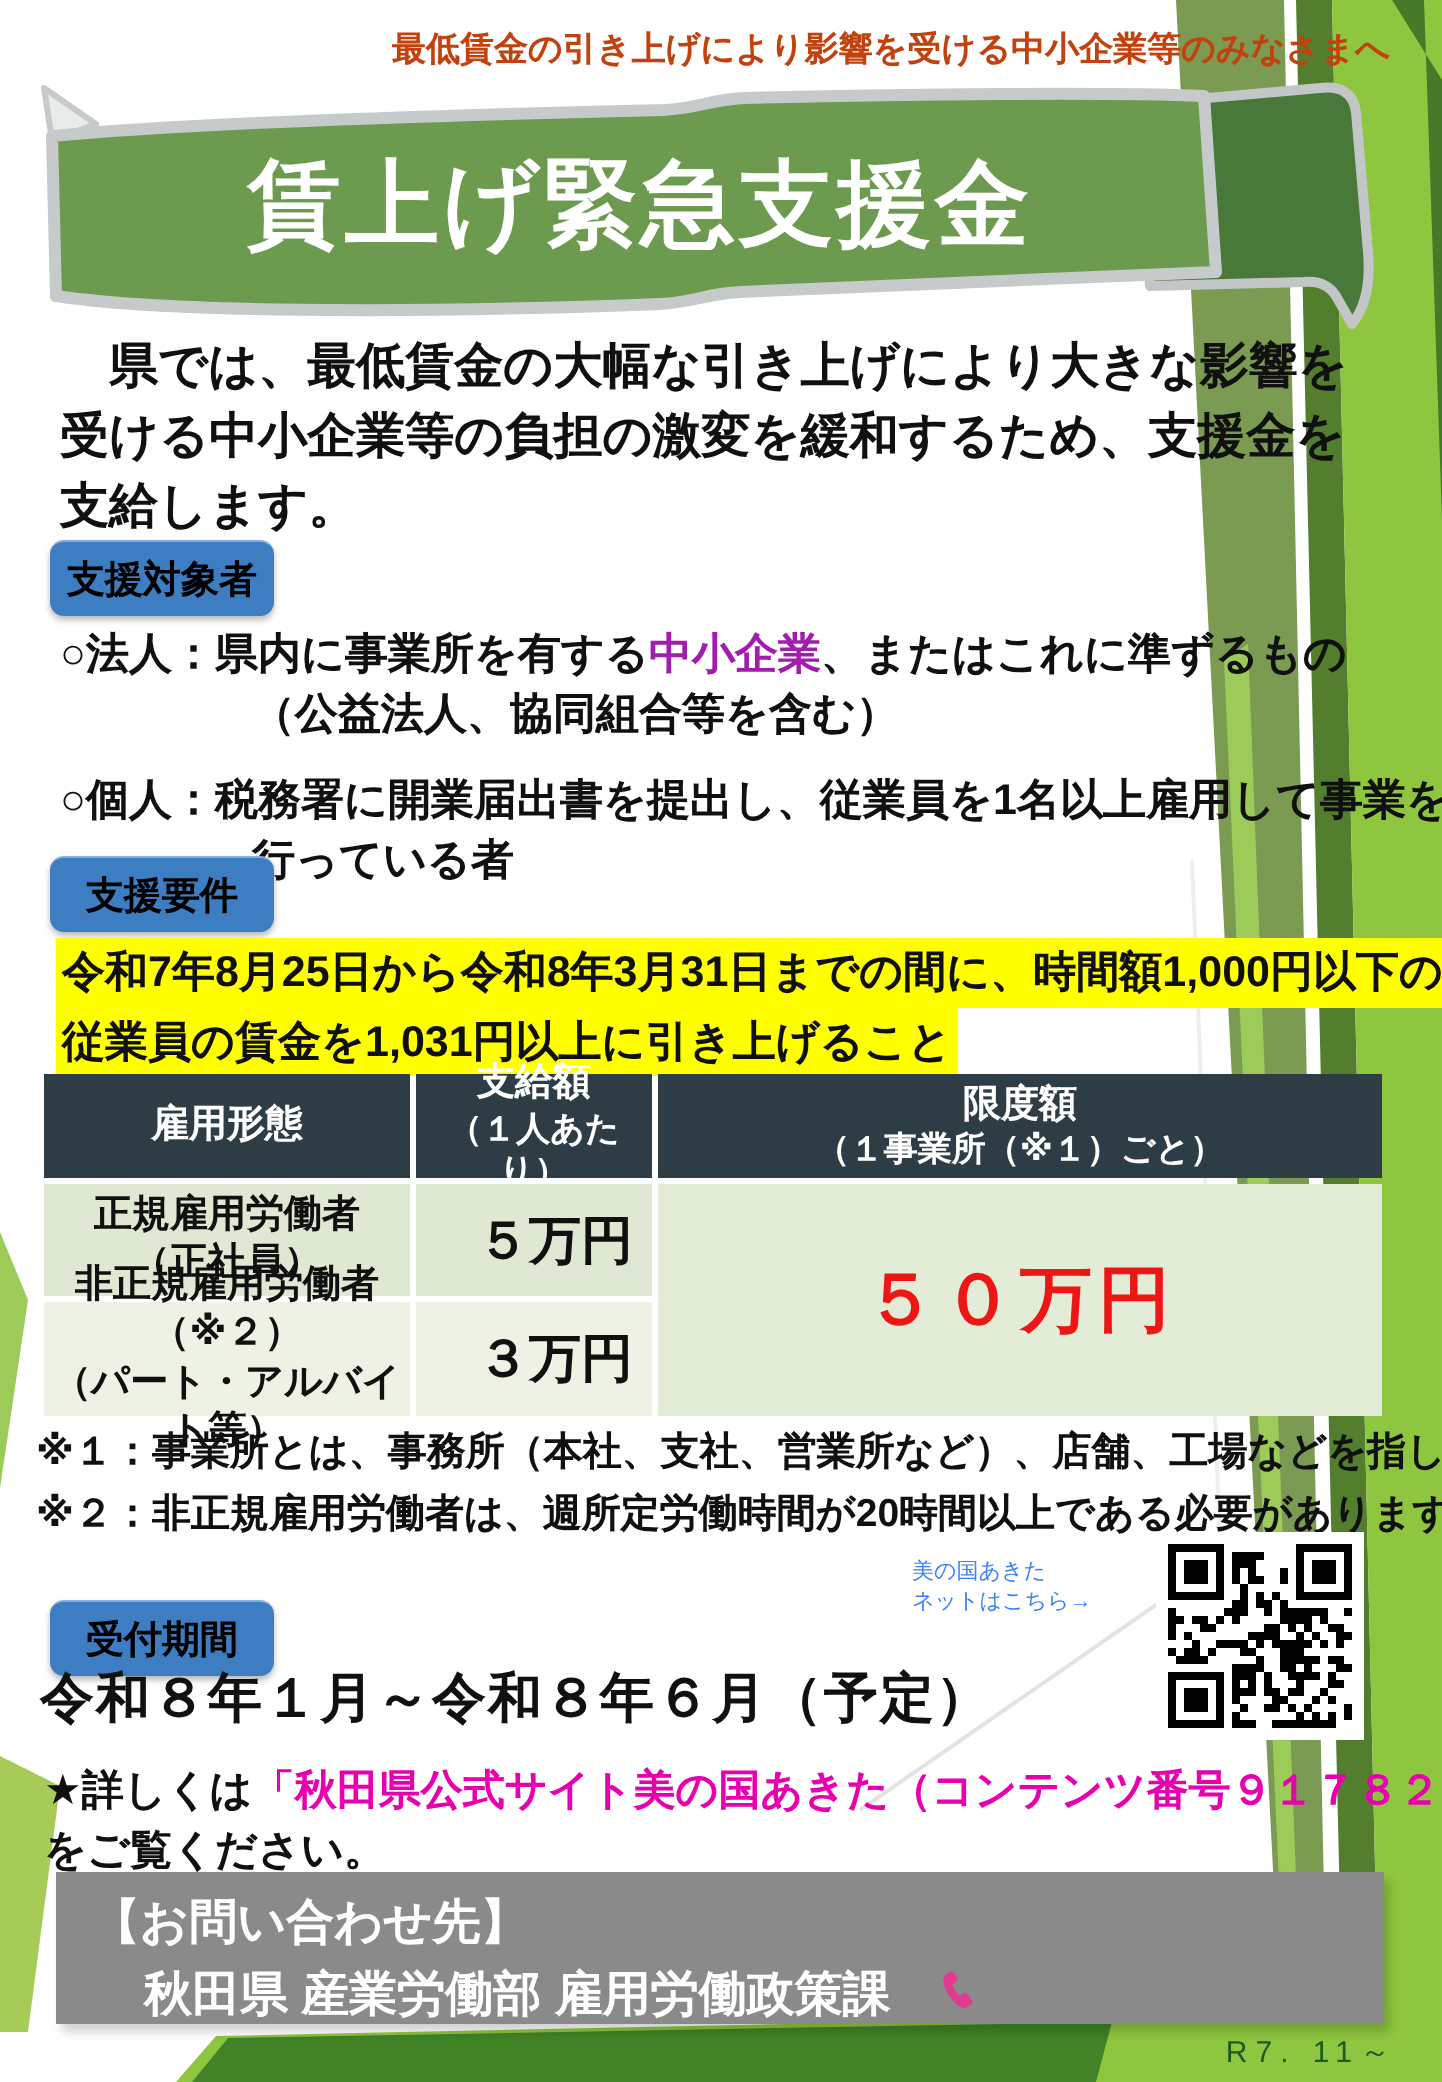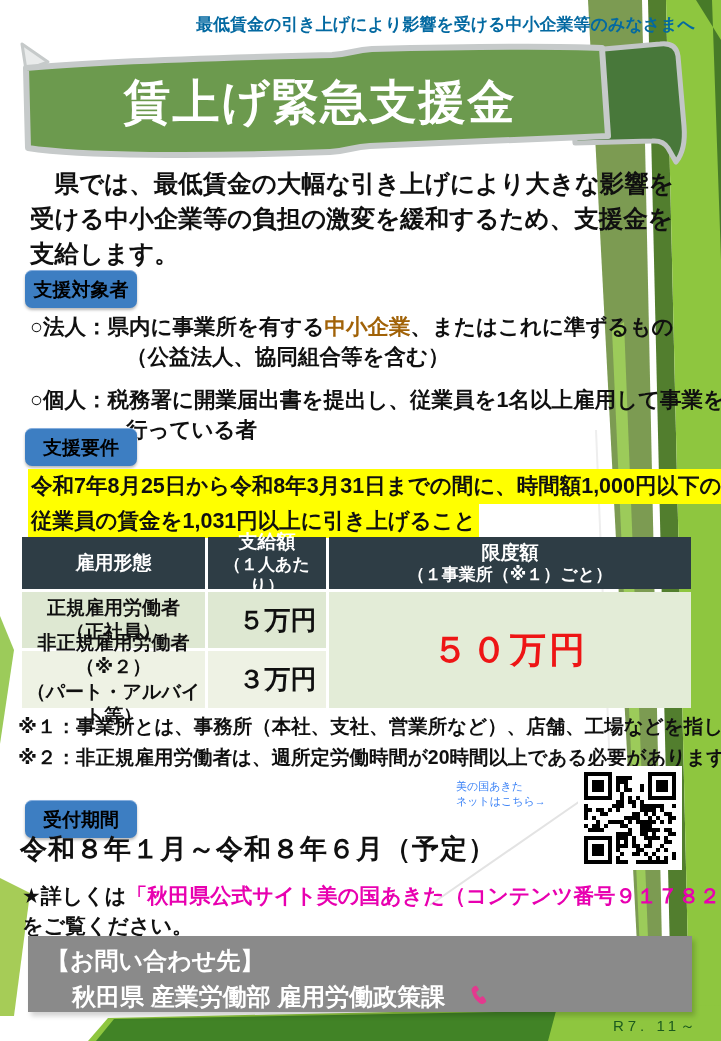--- a/index.html
+++ b/index.html
@@ -4,42 +4,42 @@
 <style>
   html,body{margin:0;padding:0;}
   .page{
     position:relative; width:721px; height:1041px; background:#ffffff;
     overflow:hidden; font-family:"Liberation Sans","DejaVu Sans",sans-serif;
     color:#101010;
   }
   .bg{position:absolute;left:0;top:0;z-index:0;}
   .layer{position:absolute;z-index:2;}
 
-  .tagline{top:13px; right:26px; font-size:17px; font-weight:700; color:#0369a1; white-space:nowrap;}
+  .tagline{top:13px; right:26px; font-size:17px; font-weight:700; color:#c2410c; white-space:nowrap;}
 
   .ribbon-title{
     left:60px; top:71px; width:520px; text-align:center;
     font-size:47px; font-weight:700; color:#ffffff; letter-spacing:2px; white-space:nowrap;
   }
 
   .intro{left:30px; top:166px; font-size:24.5px; font-weight:700; line-height:1.43; white-space:nowrap;}
 
   .badge{
     left:25px; width:112px; height:37px; background:#3D7EC2; border-radius:7px;
     color:#000000; font-size:19px; font-weight:700; display:flex; align-items:center; justify-content:center;
     box-shadow:0 2px 3px rgba(0,0,0,.28); border-top:1px solid #86aedd; white-space:nowrap;
   }
   .badge-target{top:270px;}
   .badge-req{top:428px;}
   .badge-period{top:800px;}
 
   .target-list{left:30px; top:313px; font-size:21.5px; font-weight:700; line-height:1.38; white-space:nowrap;}
   .target-list .cont{padding-left:96px;}
   .target-list .gap{margin-top:14px;}
-  .red{color:#a16207;}
+  .red{color:#a21caf;}
 
   .hl-block{left:28px; top:469px; font-size:21.5px; font-weight:700; line-height:1.52; white-space:nowrap;}
   .hl{background:#FFFF00; padding:1px 3px; display:inline-block;}
 
   .subsidy-table{
     left:22px; top:537px; display:grid;
     grid-template-columns:183px 118px 362px;
     grid-template-rows:52px 56px 57px; gap:3px; z-index:2; position:absolute;
   }
   .cell{display:flex; flex-direction:column; align-items:center; justify-content:center; text-align:center;}

